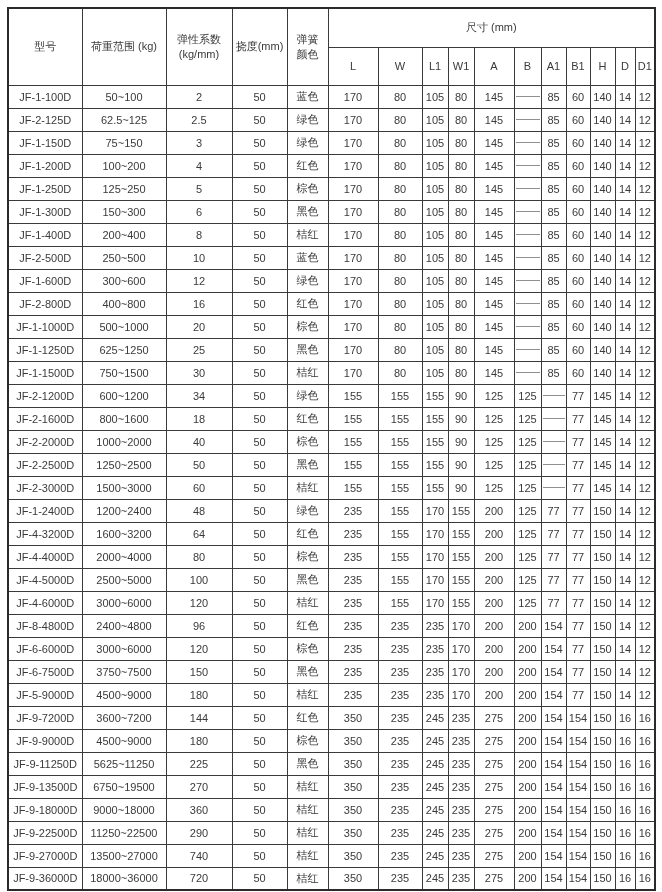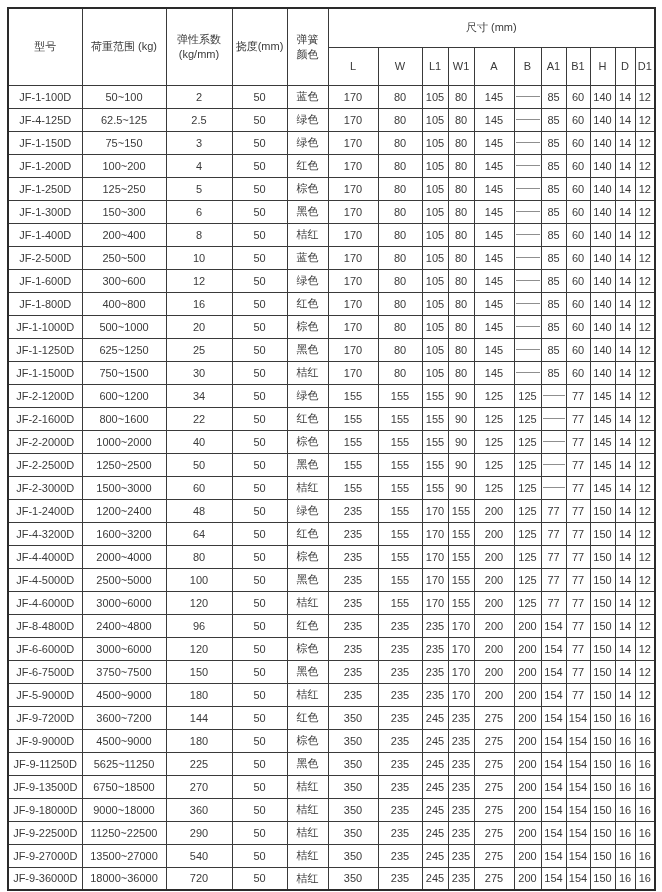--- a/index.html
+++ b/index.html
@@ -102,21 +102,21 @@
           <td>
             <span class="dash-line"></span>
           </td>
           <td>85</td>
           <td>60</td>
           <td>140</td>
           <td>14</td>
           <td>12</td>
         </tr>
         <tr>
-          <td>JF-4-125D</td>
+          <td>JF-2-125D</td>
           <td>62.5~125</td>
           <td>2.5</td>
           <td>50</td>
           <td>绿色</td>
           <td>170</td>
           <td>80</td>
           <td>105</td>
           <td>80</td>
           <td>145</td>
           <td>
@@ -262,21 +262,21 @@
           <td>
             <span class="dash-line"></span>
           </td>
           <td>85</td>
           <td>60</td>
           <td>140</td>
           <td>14</td>
           <td>12</td>
         </tr>
         <tr>
-          <td>JF-1-800D</td>
+          <td>JF-2-800D</td>
           <td>400~800</td>
           <td>16</td>
           <td>50</td>
           <td>红色</td>
           <td>170</td>
           <td>80</td>
           <td>105</td>
           <td>80</td>
           <td>145</td>
           <td>
@@ -364,21 +364,21 @@
             <span class="dash-line"></span>
           </td>
           <td>77</td>
           <td>145</td>
           <td>14</td>
           <td>12</td>
         </tr>
         <tr>
           <td>JF-2-1600D</td>
           <td>800~1600</td>
-          <td>22</td>
+          <td>18</td>
           <td>50</td>
           <td>红色</td>
           <td>155</td>
           <td>155</td>
           <td>155</td>
           <td>90</td>
           <td>125</td>
           <td>125</td>
           <td>
             <span class="dash-line"></span>
@@ -659,21 +659,21 @@
           <td>275</td>
           <td>200</td>
           <td>154</td>
           <td>154</td>
           <td>150</td>
           <td>16</td>
           <td>16</td>
         </tr>
         <tr>
           <td>JF-9-13500D</td>
-          <td>6750~18500</td>
+          <td>6750~19500</td>
           <td>270</td>
           <td>50</td>
           <td>桔红</td>
           <td>350</td>
           <td>235</td>
           <td>245</td>
           <td>235</td>
           <td>275</td>
           <td>200</td>
           <td>154</td>
@@ -714,21 +714,21 @@
           <td>200</td>
           <td>154</td>
           <td>154</td>
           <td>150</td>
           <td>16</td>
           <td>16</td>
         </tr>
         <tr>
           <td>JF-9-27000D</td>
           <td>13500~27000</td>
-          <td>540</td>
+          <td>740</td>
           <td>50</td>
           <td>桔红</td>
           <td>350</td>
           <td>235</td>
           <td>245</td>
           <td>235</td>
           <td>275</td>
           <td>200</td>
           <td>154</td>
           <td>154</td>

